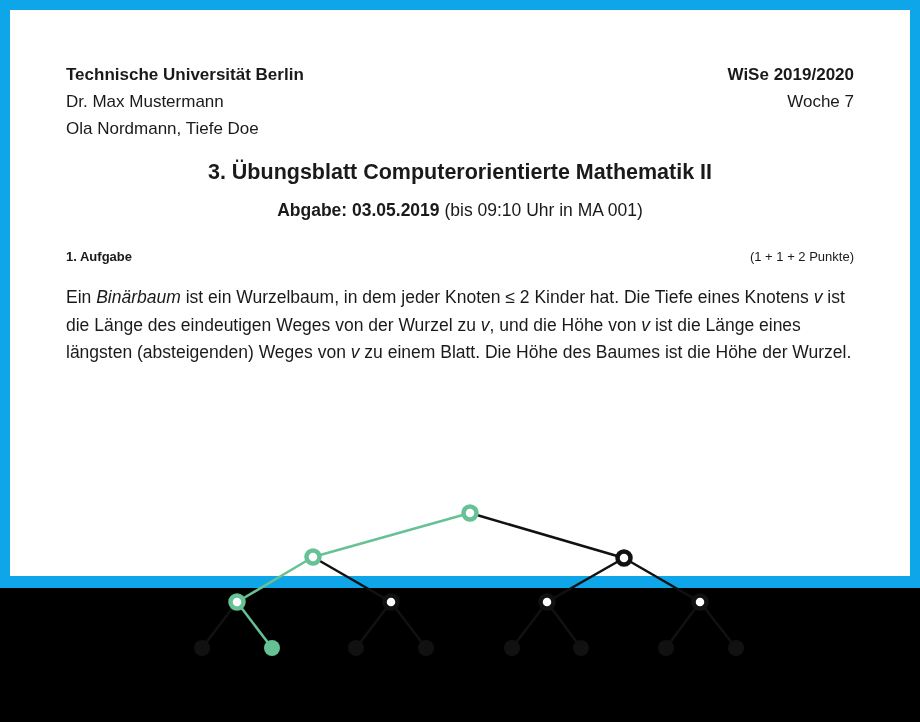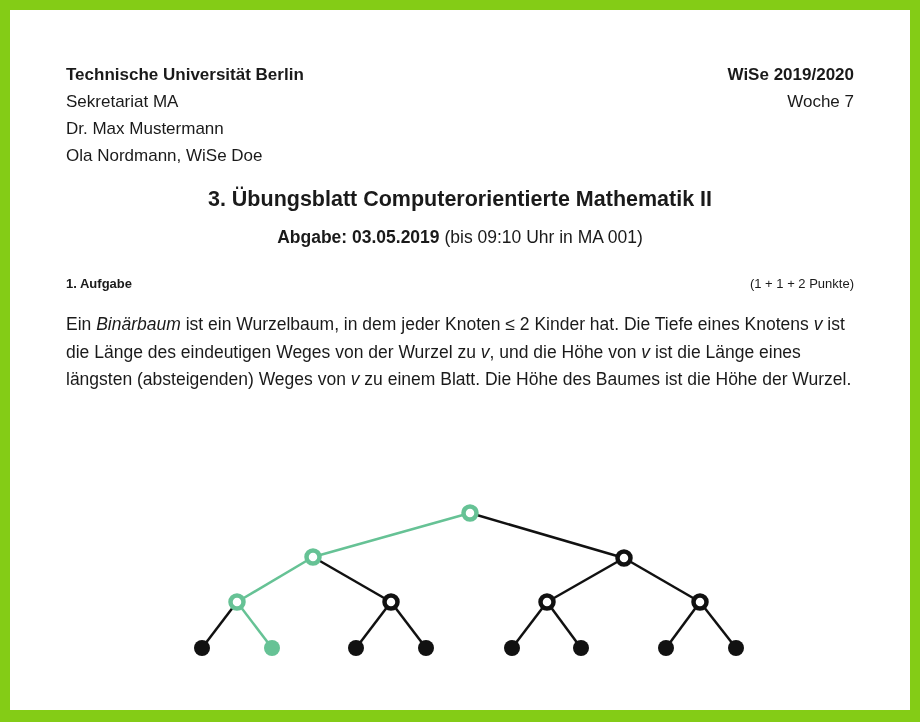--- a/index.html
+++ b/index.html
@@ -7,22 +7,22 @@
     padding: 0;
     width: 920px;
     height: 722px;
     overflow: hidden;
     background: #000000;
     font-family: "Liberation Sans", "DejaVu Sans", sans-serif;
   }
   .frame {
     position: relative;
     width: 920px;
-    height: 722px;
-    background: #84cc16;
+    height: 588px;
+    background: #0ea5e9;
   }
   .page {
     position: absolute;
     left: 10px;
     top: 10px;
     right: 10px;
     bottom: 12px;
     background: #ffffff;
     color: #1a1a1a;
   }
@@ -91,23 +91,22 @@
 </head>
 <body>
 
 <div class="frame">
   <div class="page">
     <div class="content">
 
       <div class="doc-header">
         <div class="left">
           <div class="bold">Technische Universität Berlin</div>
-          <div>Sekretariat MA</div>
           <div>Dr. Max Mustermann</div>
-          <div>Ola Nordmann, WiSe Doe</div>
+          <div>Ola Nordmann, Tiefe Doe</div>
         </div>
         <div class="right">
           <div class="bold">WiSe 2019/2020</div>
           <div>Woche 7</div>
         </div>
       </div>
 
       <div class="title-block">
         <h1 class="sheet-title">3. Übungsblatt Computerorientierte Mathematik II</h1>
         <div class="due-line">

